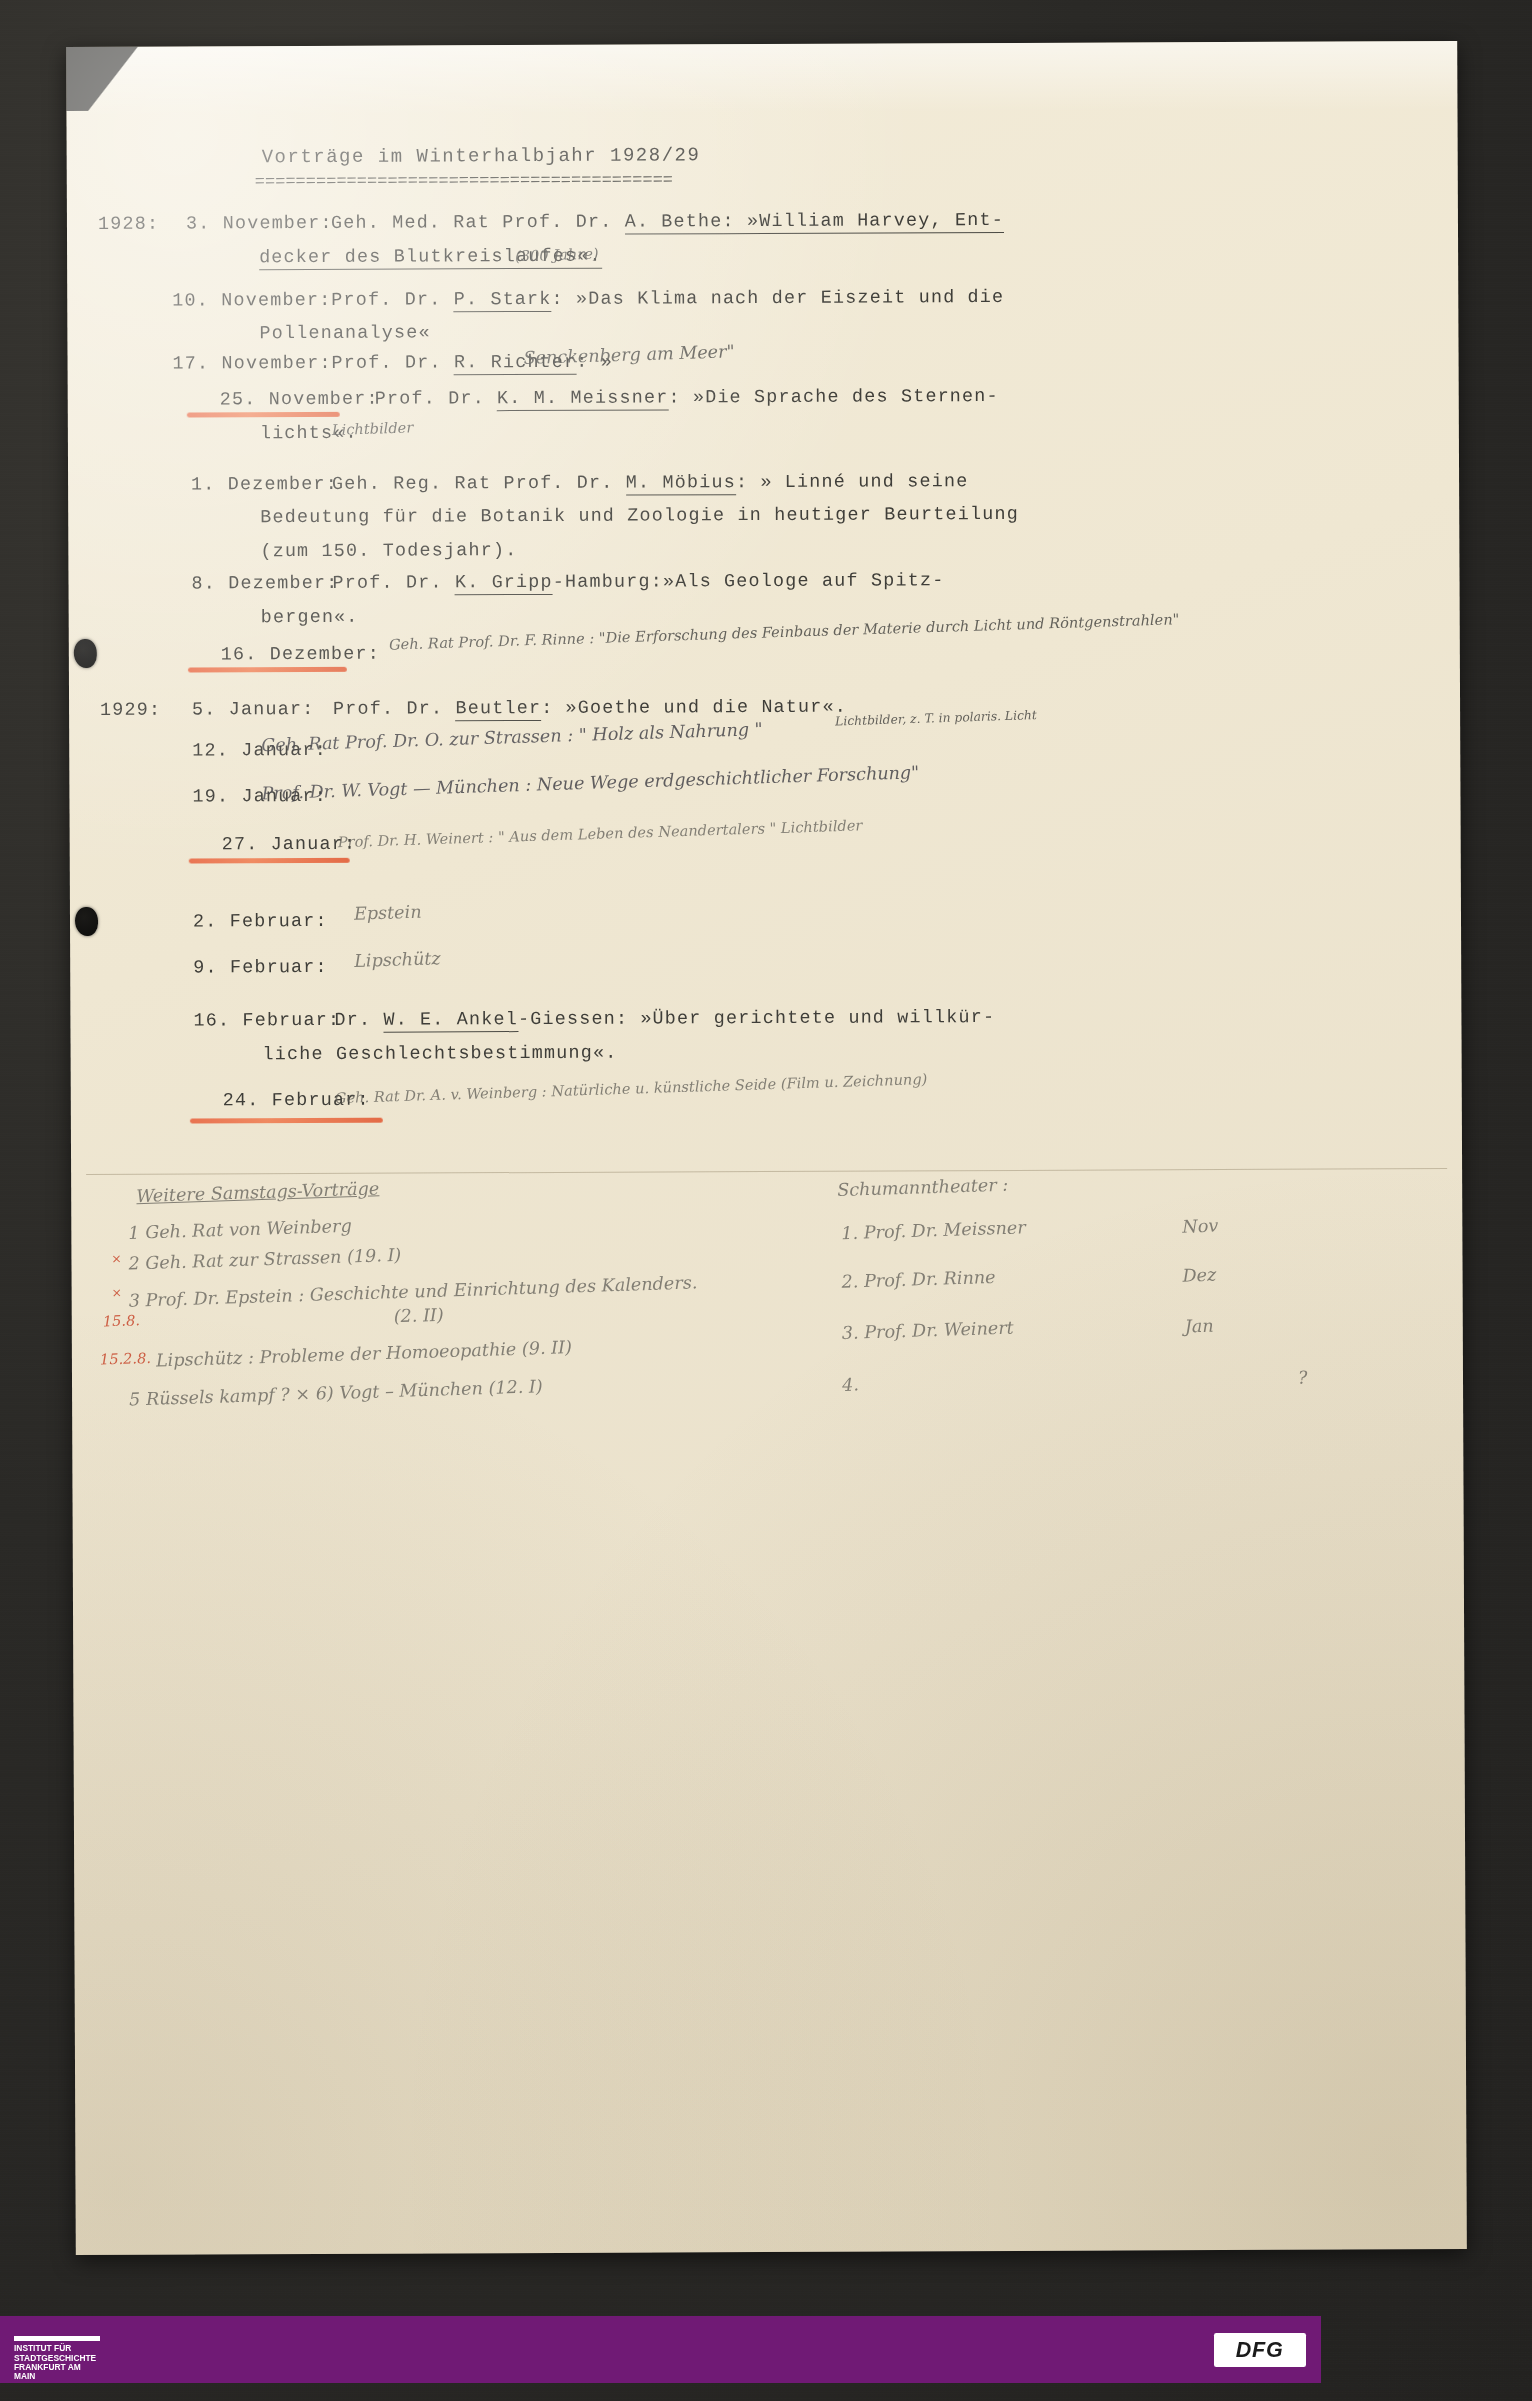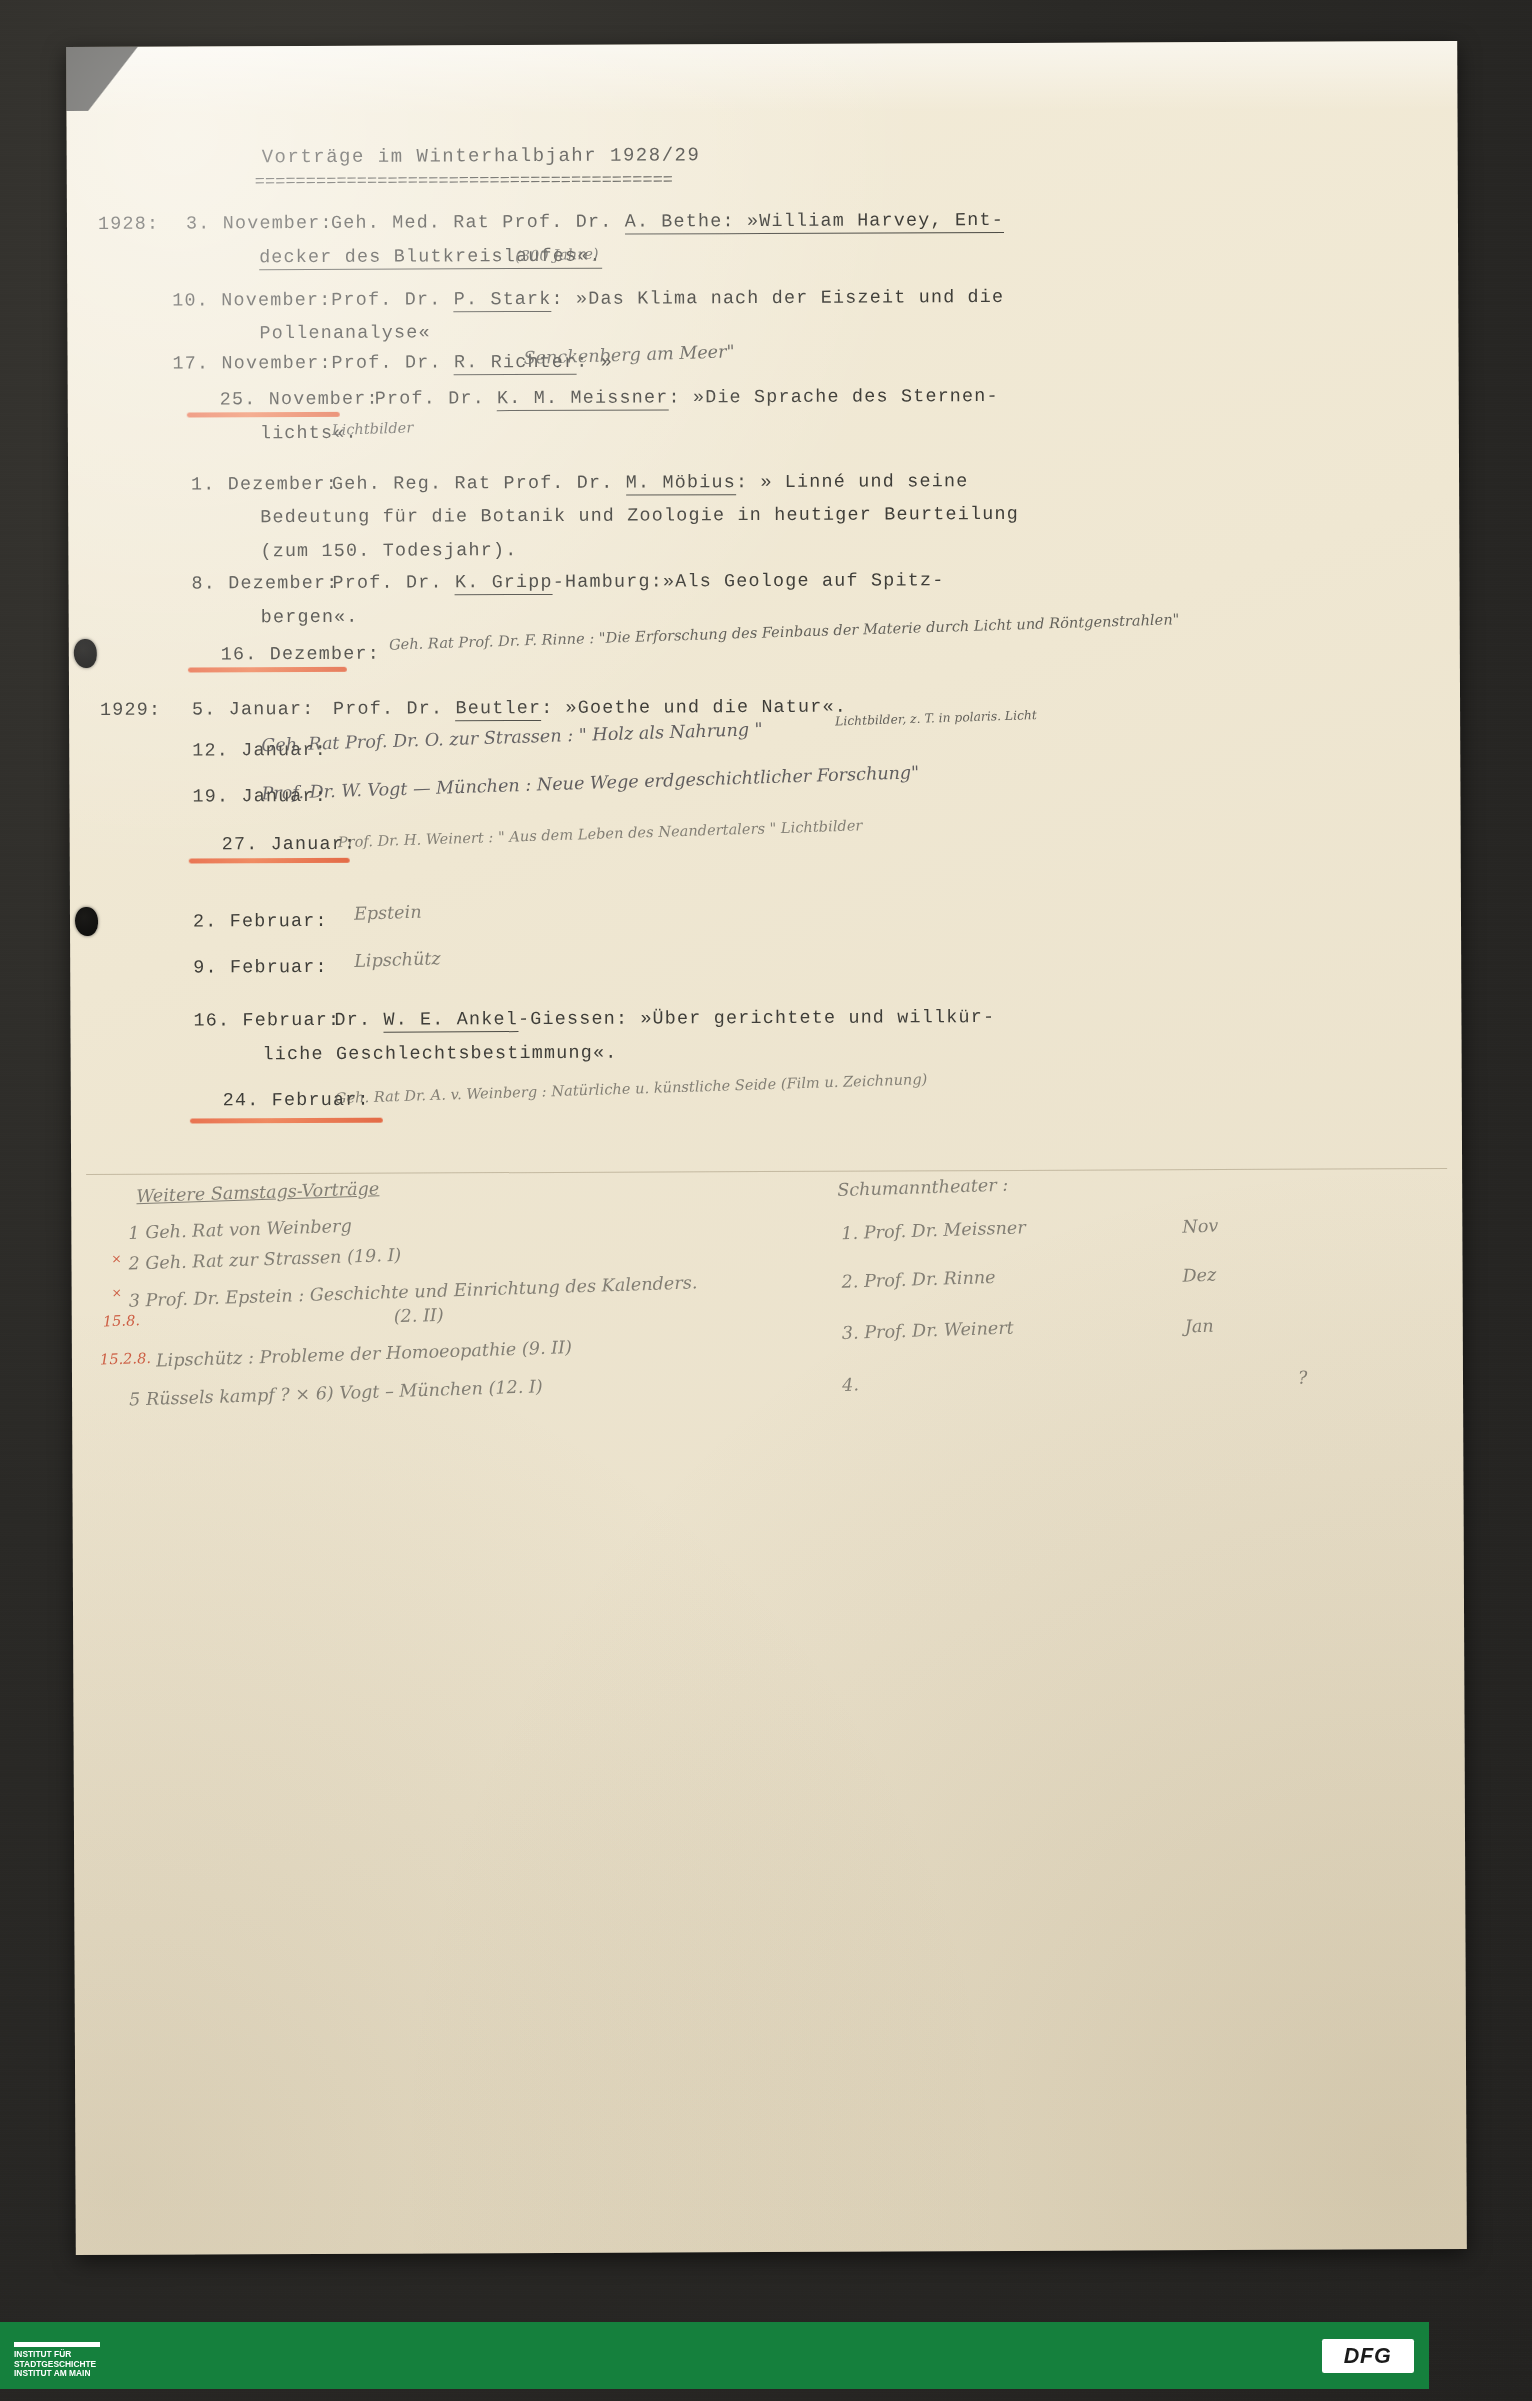--- a/index.html
+++ b/index.html
@@ -103,22 +103,22 @@
     background:radial-gradient(circle at 40% 35%, #1b1a18, #0d0d0c);
     box-shadow:0 0 3.1px rgba(0,0,0,.6);
   }
 
   .divider{
     position:absolute;left:15.3px;width:1361px;height:0.8px;background:#b9ae95;opacity:.8;
   }
 
   
   .footer{
-    position:absolute;left:0;bottom:12px;width:1429px;height:67px;
-    background:#15803d;
+    position:absolute;left:0;bottom:18px;width:1321px;height:67px;
+    background:#701a75;
     display:flex;align-items:center;
   }
   .footer-center{
     position:absolute;left:0;right:0;text-align:center;
     font-family:"Liberation Sans", sans-serif;
     font-size:16px;color:#e9e6df;letter-spacing:0.2px;
   }
   .logo-isg{
     position:absolute;left:14px;top:20px;width:90px;
     font-family:"Liberation Sans", sans-serif;
@@ -249,17 +249,17 @@
     <div class="hand md pencil" style="left:1226px;top:1326px;">?</div>
 
   </div>
 </div>
 
 <div class="footer">
   <div class="logo-isg">
     <div class="bar"></div>
     <div>INSTITUT FÜR</div>
     <div>STADTGESCHICHTE</div>
-    <div>INSTITUT AM MAIN</div>
+    <div>FRANKFURT AM MAIN</div>
   </div>
   <div class="logo-dfg">DFG</div>
 </div>
 
 
 </body></html>

